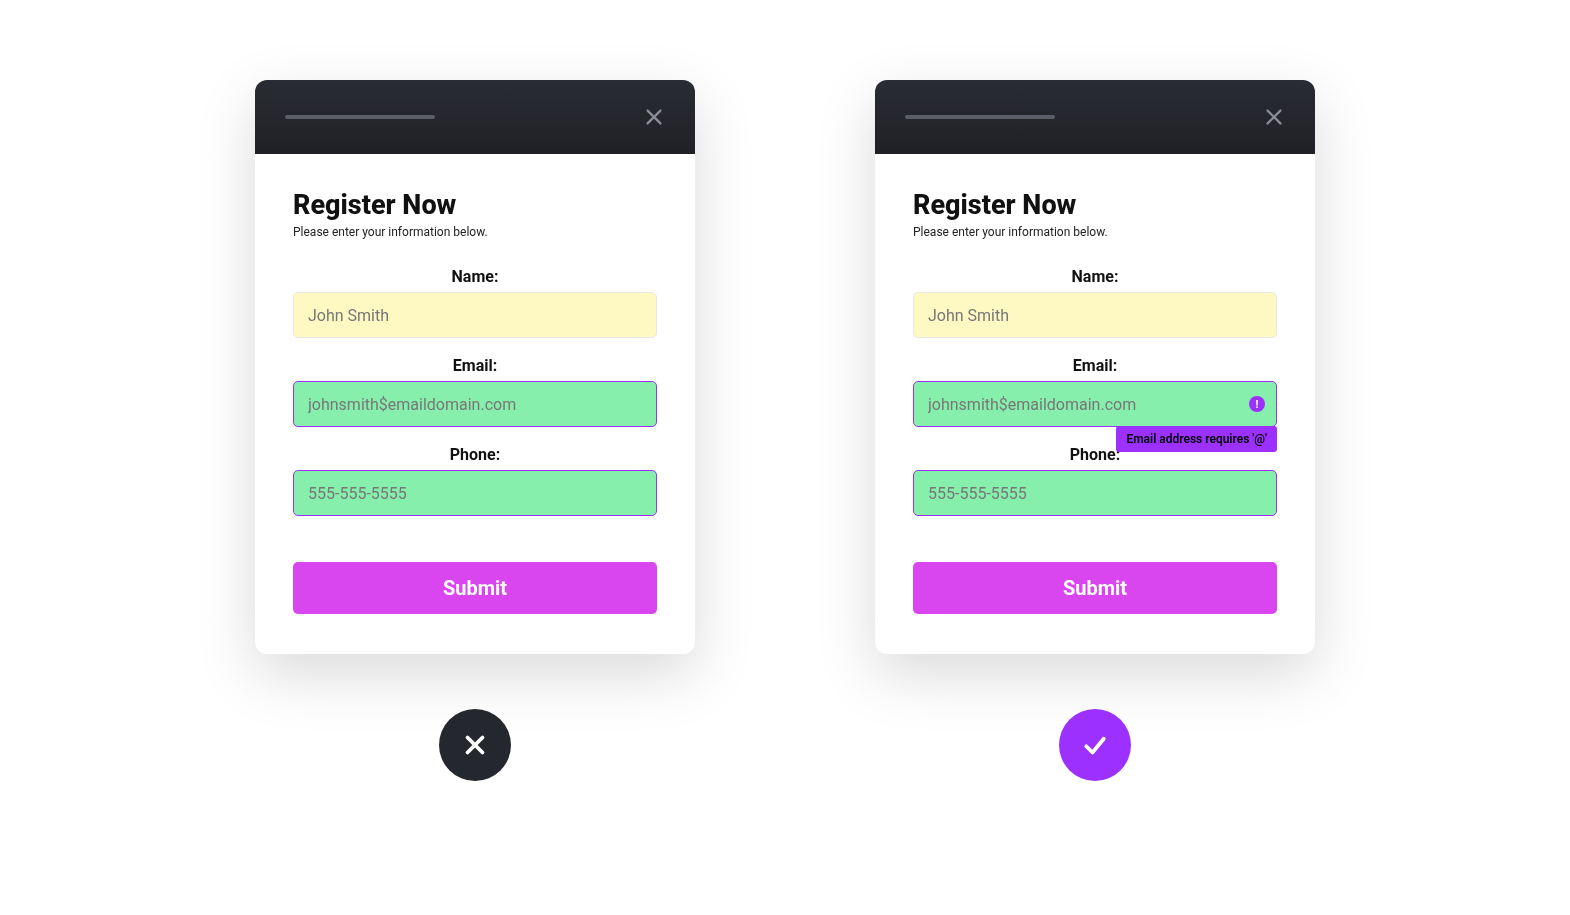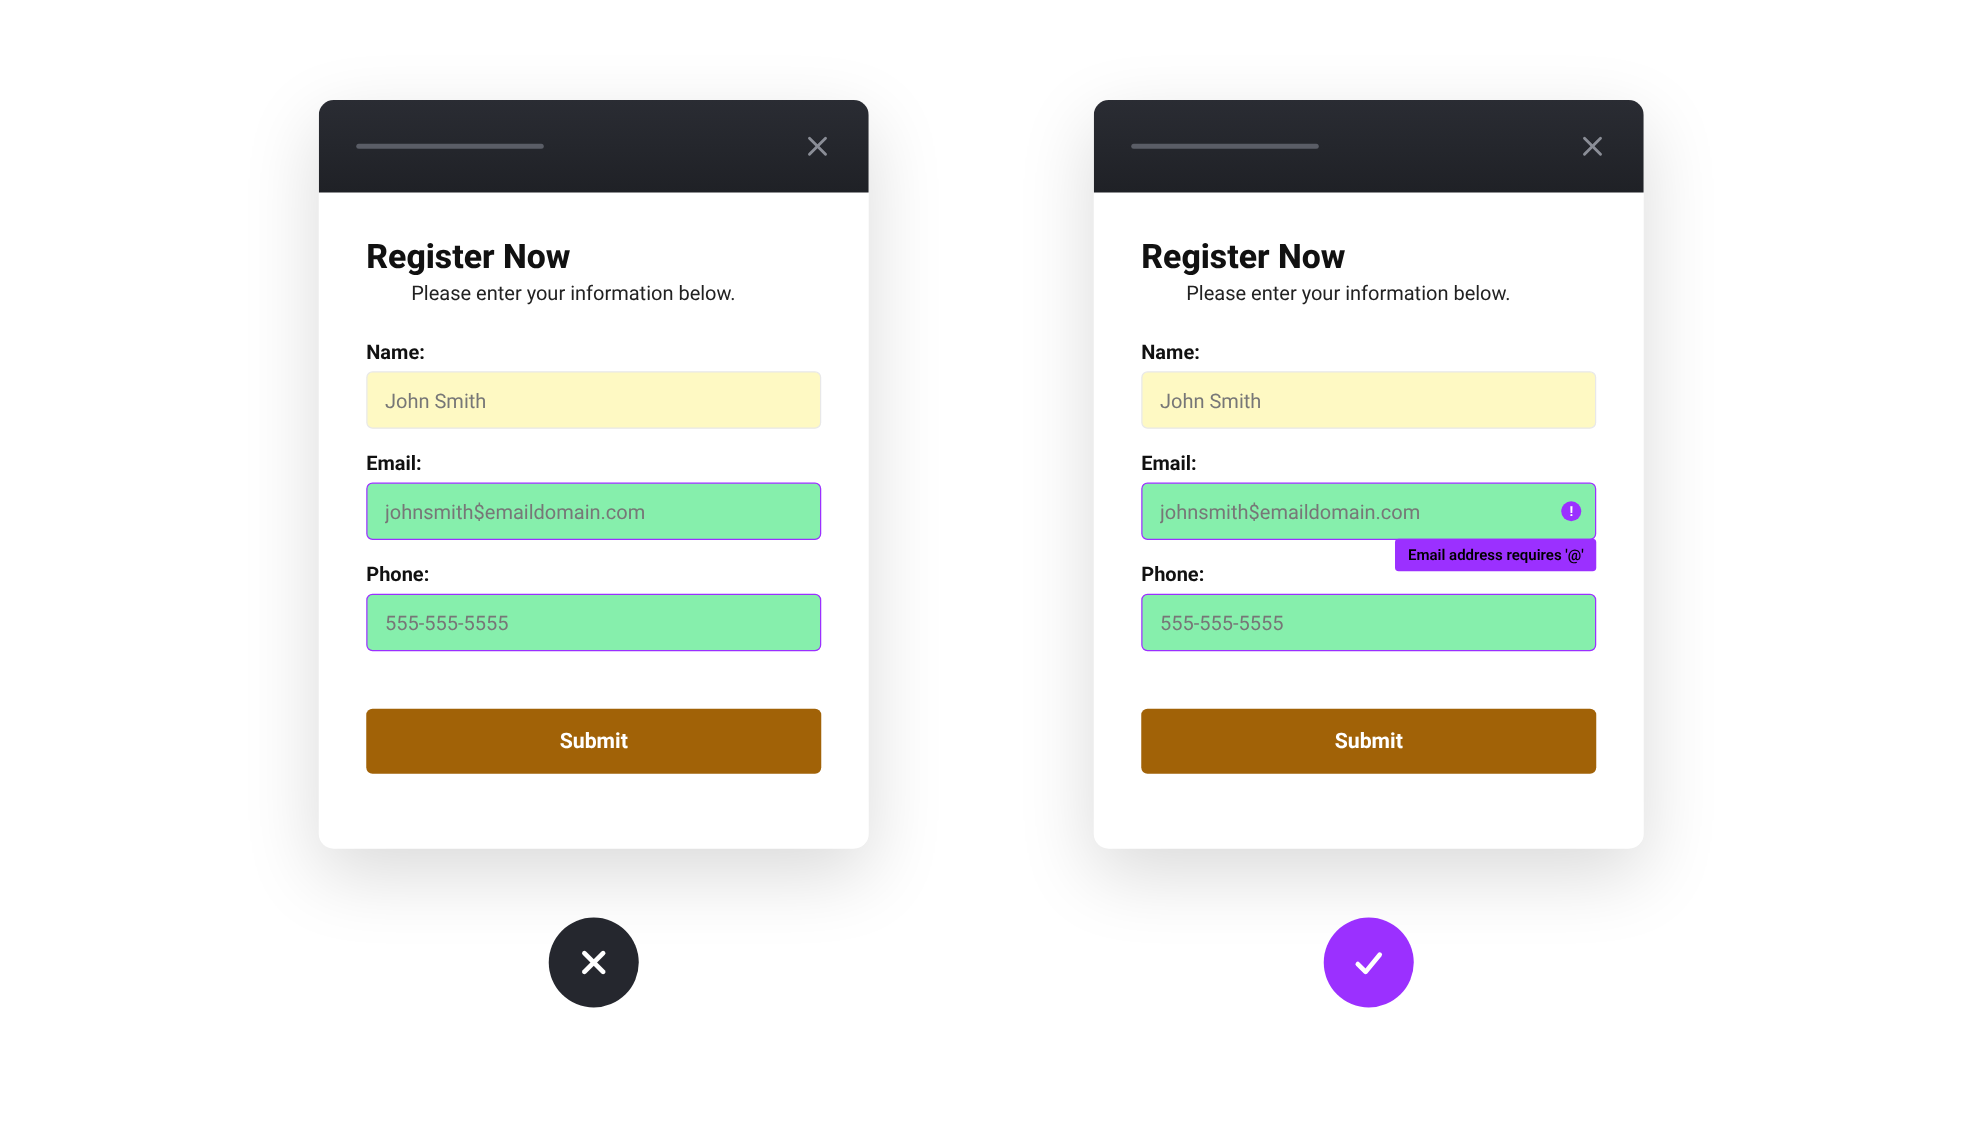--- a/index.html
+++ b/index.html
@@ -47,44 +47,44 @@
     .close-icon {
       width: 22px;
       height: 22px;
       cursor: pointer;
     }
     .close-icon svg {
       width: 100%;
       height: 100%;
     }
     .card-body {
-      padding: 35px 38px 60px 38px;
+      padding: 35px 38px 40px 38px;
     }
     .card-title {
       font-size: 27px;
       font-weight: 800;
       color: #111111;
       margin-bottom: 4px;
     }
     .card-subtitle {
-      font-size: 16px;
+      font-size: 12px;
       color: #222222;
       margin-bottom: 28px;
-      margin-left: 36px;
     }
     .form-group {
       margin-bottom: 18px;
       position: relative;
     }
     .form-label {
       font-size: 16px;
       font-weight: 700;
       color: #111111;
       display: block;
       margin-bottom: 6px;
+      text-align: center;
     }
     .form-input {
       width: 100%;
       height: 46px;
       background: #fef9c3;
       border: 1px solid #e8e8e8;
       border-radius: 5px;
       padding: 0 14px;
       font-size: 16px;
       color: #777777;
@@ -127,25 +127,25 @@
       font-size: 12px;
       font-weight: 600;
       padding: 6px 10px;
       border-radius: 3px;
       white-space: nowrap;
       z-index: 10;
     }
     .submit-btn {
       width: 100%;
       height: 52px;
-      background: #a16207;
+      background: #d946ef;
       border: none;
       border-radius: 5px;
       color: #ffffff;
-      font-size: 17px;
+      font-size: 20px;
       font-weight: 700;
       cursor: pointer;
       margin-top: 28px;
       font-family: inherit;
     }
     .status-badge {
       width: 72px;
       height: 72px;
       border-radius: 50%;
       display: flex;

